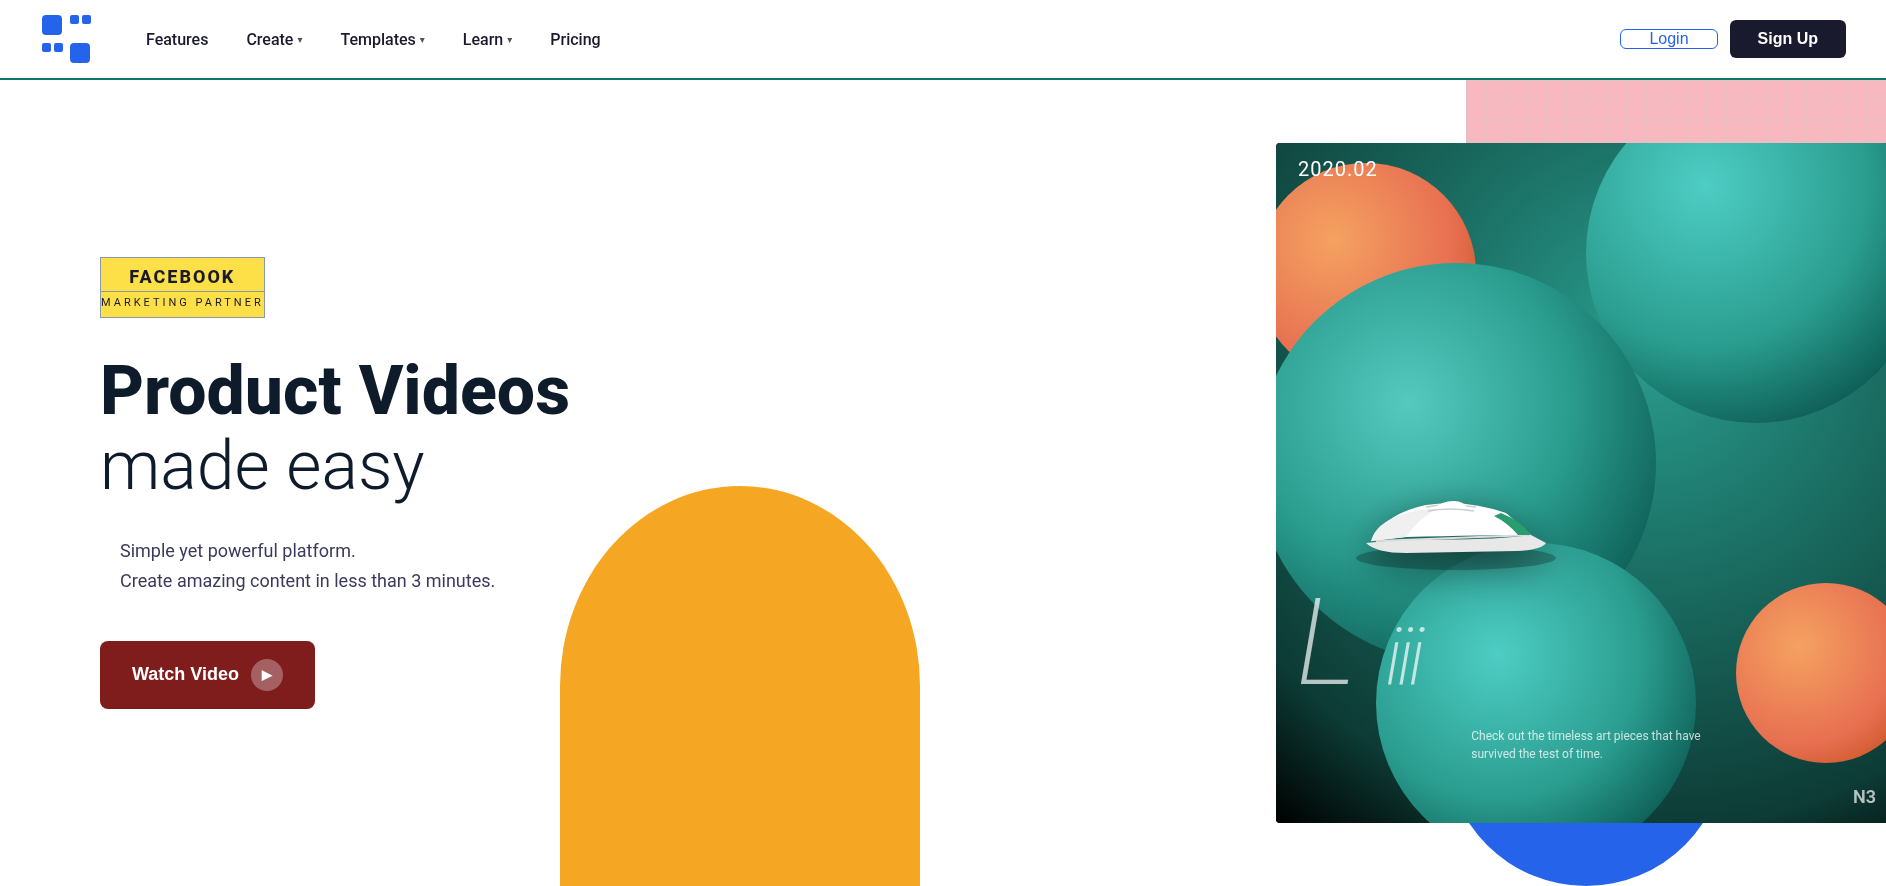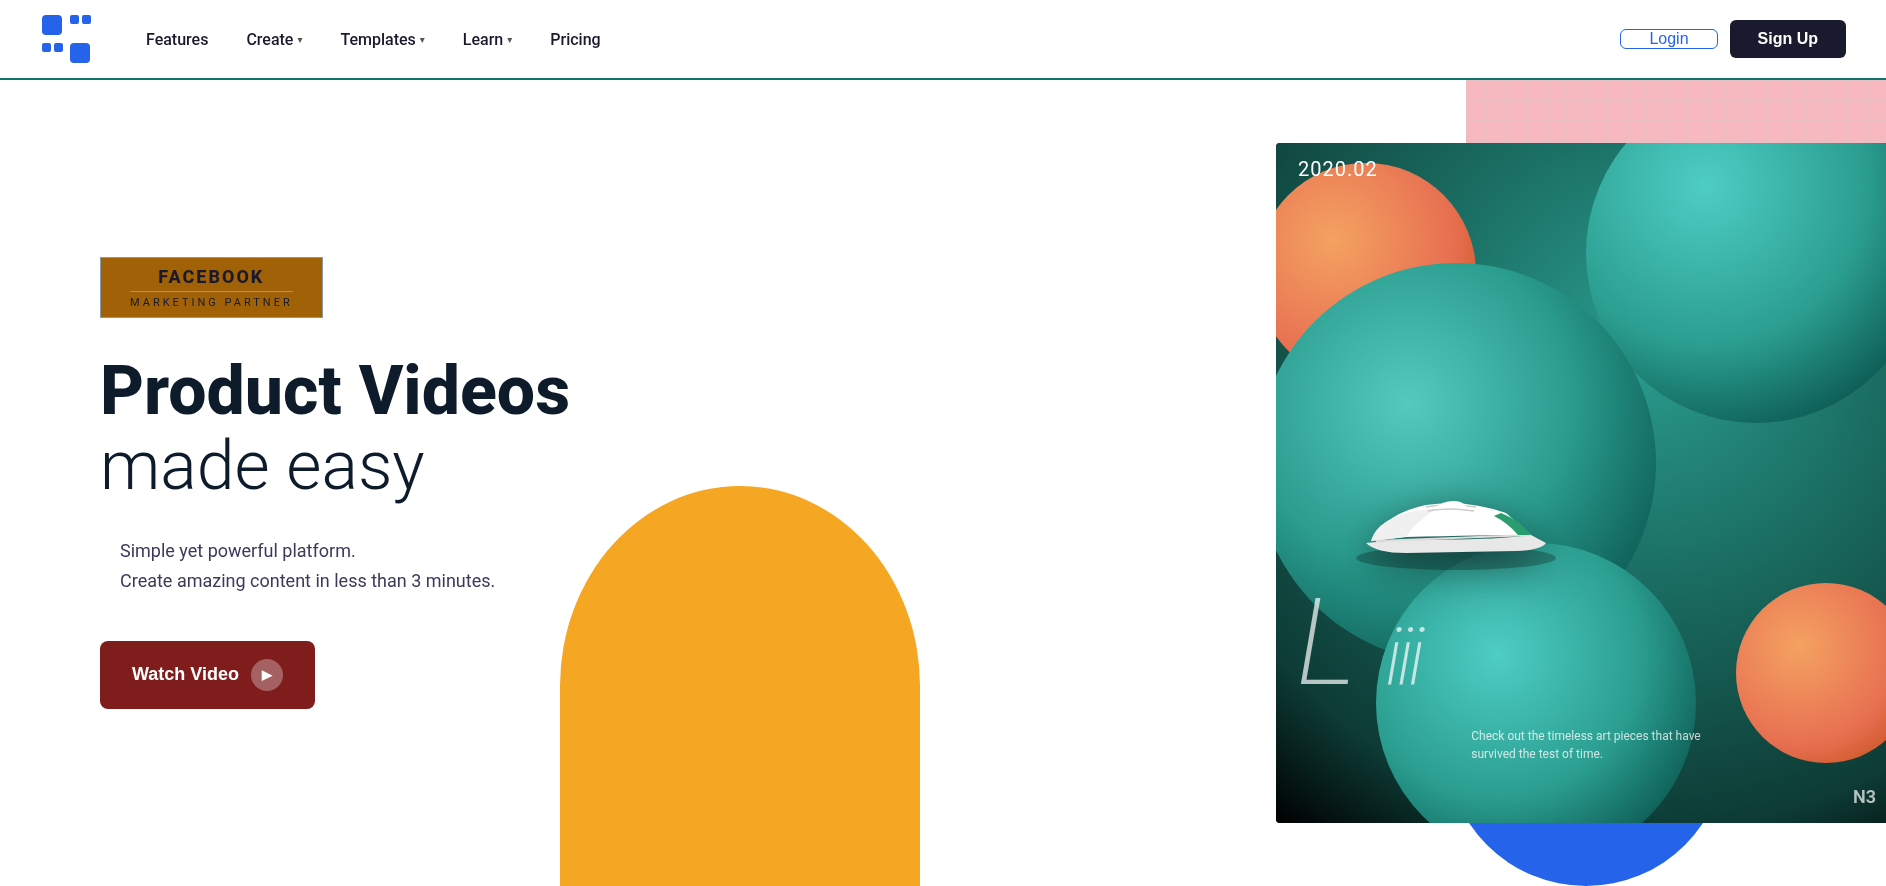--- a/index.html
+++ b/index.html
@@ -130,23 +130,23 @@
 
     
     .hero-content {
       position: relative;
       z-index: 5;
       max-width: 560px;
     }
     .fb-badge {
       display: inline-block;
       border: 1.5px solid #8899aa;
-      padding: 8px 29px;
+      padding: 8px 0;
       margin-bottom: 36px;
-      background: #a16207;
+      background: #fde047;
     }
     .fb-badge-text-top {
       font-size: 18px;
       font-weight: 800;
       letter-spacing: 2px;
       color: #1a1a2e;
       text-align: center;
     }
     .fb-badge-divider {
       height: 1px;

